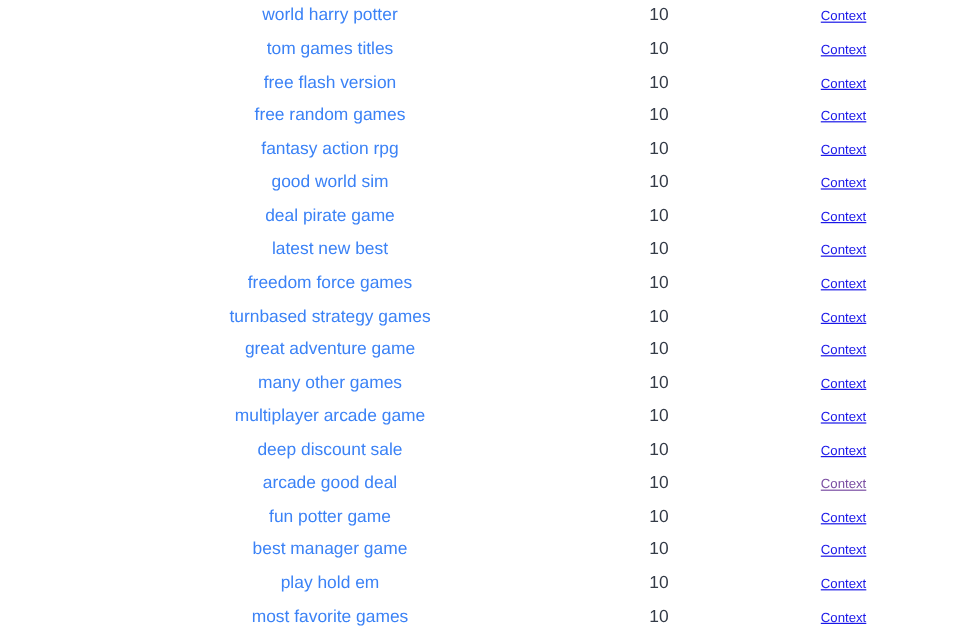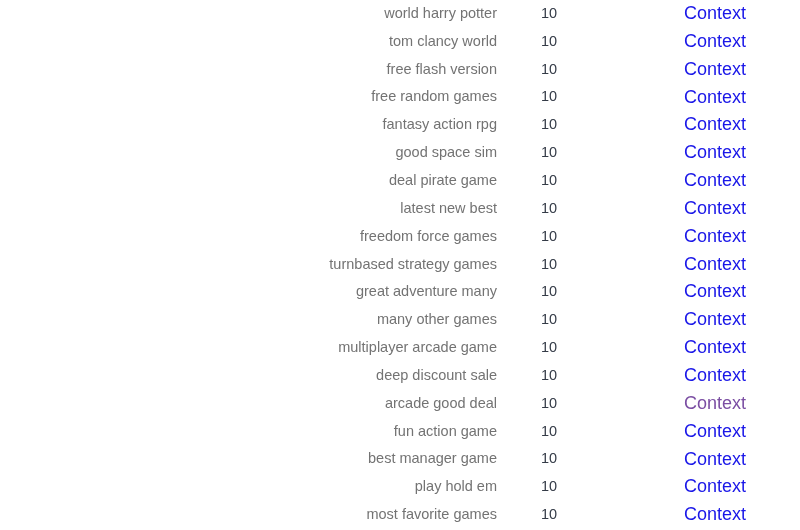--- a/index.html
+++ b/index.html
@@ -26,75 +26,76 @@
     padding: 0;
     border: 0;
     vertical-align: middle;
     font-size: 14.5px;
     line-height: 1.1;
     white-space: nowrap;
   }
   .col-query {
     width: 444px;
     padding-left: 53px !important;
-    text-align: right;
-    color: #737373;
+    text-align: center;
+    color: #3b82f6;
   }
   .col-count {
     width: 110px;
     text-align: left;
     padding-left: 44px !important;
     color: #343b47;
   }
   .col-context {
     width: 193px;
     text-align: left;
     padding-left: 33px !important;
   }
   .context-link {
     color: #1a17e8;
-    font-size: 18px;
+    text-decoration: underline;
+    font-size: 11px;
     cursor: pointer;
   }
   .context-link.visited {
     color: #7b4ea3;
   }
 </style>
 </head>
 <body>
 
 <table id="keyword-table">
   <tbody id="keyword-table-body">
       <tr>
         <td class="col-query">world harry potter</td>
         <td class="col-count">10</td>
         <td class="col-context"><a class="context-link">Context</a></td>
       </tr>
       <tr>
-        <td class="col-query">tom clancy world</td>
+        <td class="col-query">tom games titles</td>
         <td class="col-count">10</td>
         <td class="col-context"><a class="context-link">Context</a></td>
       </tr>
       <tr>
         <td class="col-query">free flash version</td>
         <td class="col-count">10</td>
         <td class="col-context"><a class="context-link">Context</a></td>
       </tr>
       <tr>
         <td class="col-query">free random games</td>
         <td class="col-count">10</td>
         <td class="col-context"><a class="context-link">Context</a></td>
       </tr>
       <tr>
         <td class="col-query">fantasy action rpg</td>
         <td class="col-count">10</td>
         <td class="col-context"><a class="context-link">Context</a></td>
       </tr>
       <tr>
-        <td class="col-query">good space sim</td>
+        <td class="col-query">good world sim</td>
         <td class="col-count">10</td>
         <td class="col-context"><a class="context-link">Context</a></td>
       </tr>
       <tr>
         <td class="col-query">deal pirate game</td>
         <td class="col-count">10</td>
         <td class="col-context"><a class="context-link">Context</a></td>
       </tr>
       <tr>
         <td class="col-query">latest new best</td>
@@ -105,21 +106,21 @@
         <td class="col-query">freedom force games</td>
         <td class="col-count">10</td>
         <td class="col-context"><a class="context-link">Context</a></td>
       </tr>
       <tr>
         <td class="col-query">turnbased strategy games</td>
         <td class="col-count">10</td>
         <td class="col-context"><a class="context-link">Context</a></td>
       </tr>
       <tr>
-        <td class="col-query">great adventure many</td>
+        <td class="col-query">great adventure game</td>
         <td class="col-count">10</td>
         <td class="col-context"><a class="context-link">Context</a></td>
       </tr>
       <tr>
         <td class="col-query">many other games</td>
         <td class="col-count">10</td>
         <td class="col-context"><a class="context-link">Context</a></td>
       </tr>
       <tr>
         <td class="col-query">multiplayer arcade game</td>
@@ -130,21 +131,21 @@
         <td class="col-query">deep discount sale</td>
         <td class="col-count">10</td>
         <td class="col-context"><a class="context-link">Context</a></td>
       </tr>
       <tr>
         <td class="col-query">arcade good deal</td>
         <td class="col-count">10</td>
         <td class="col-context"><a class="context-link visited">Context</a></td>
       </tr>
       <tr>
-        <td class="col-query">fun action game</td>
+        <td class="col-query">fun potter game</td>
         <td class="col-count">10</td>
         <td class="col-context"><a class="context-link">Context</a></td>
       </tr>
       <tr>
         <td class="col-query">best manager game</td>
         <td class="col-count">10</td>
         <td class="col-context"><a class="context-link">Context</a></td>
       </tr>
       <tr>
         <td class="col-query">play hold em</td>

